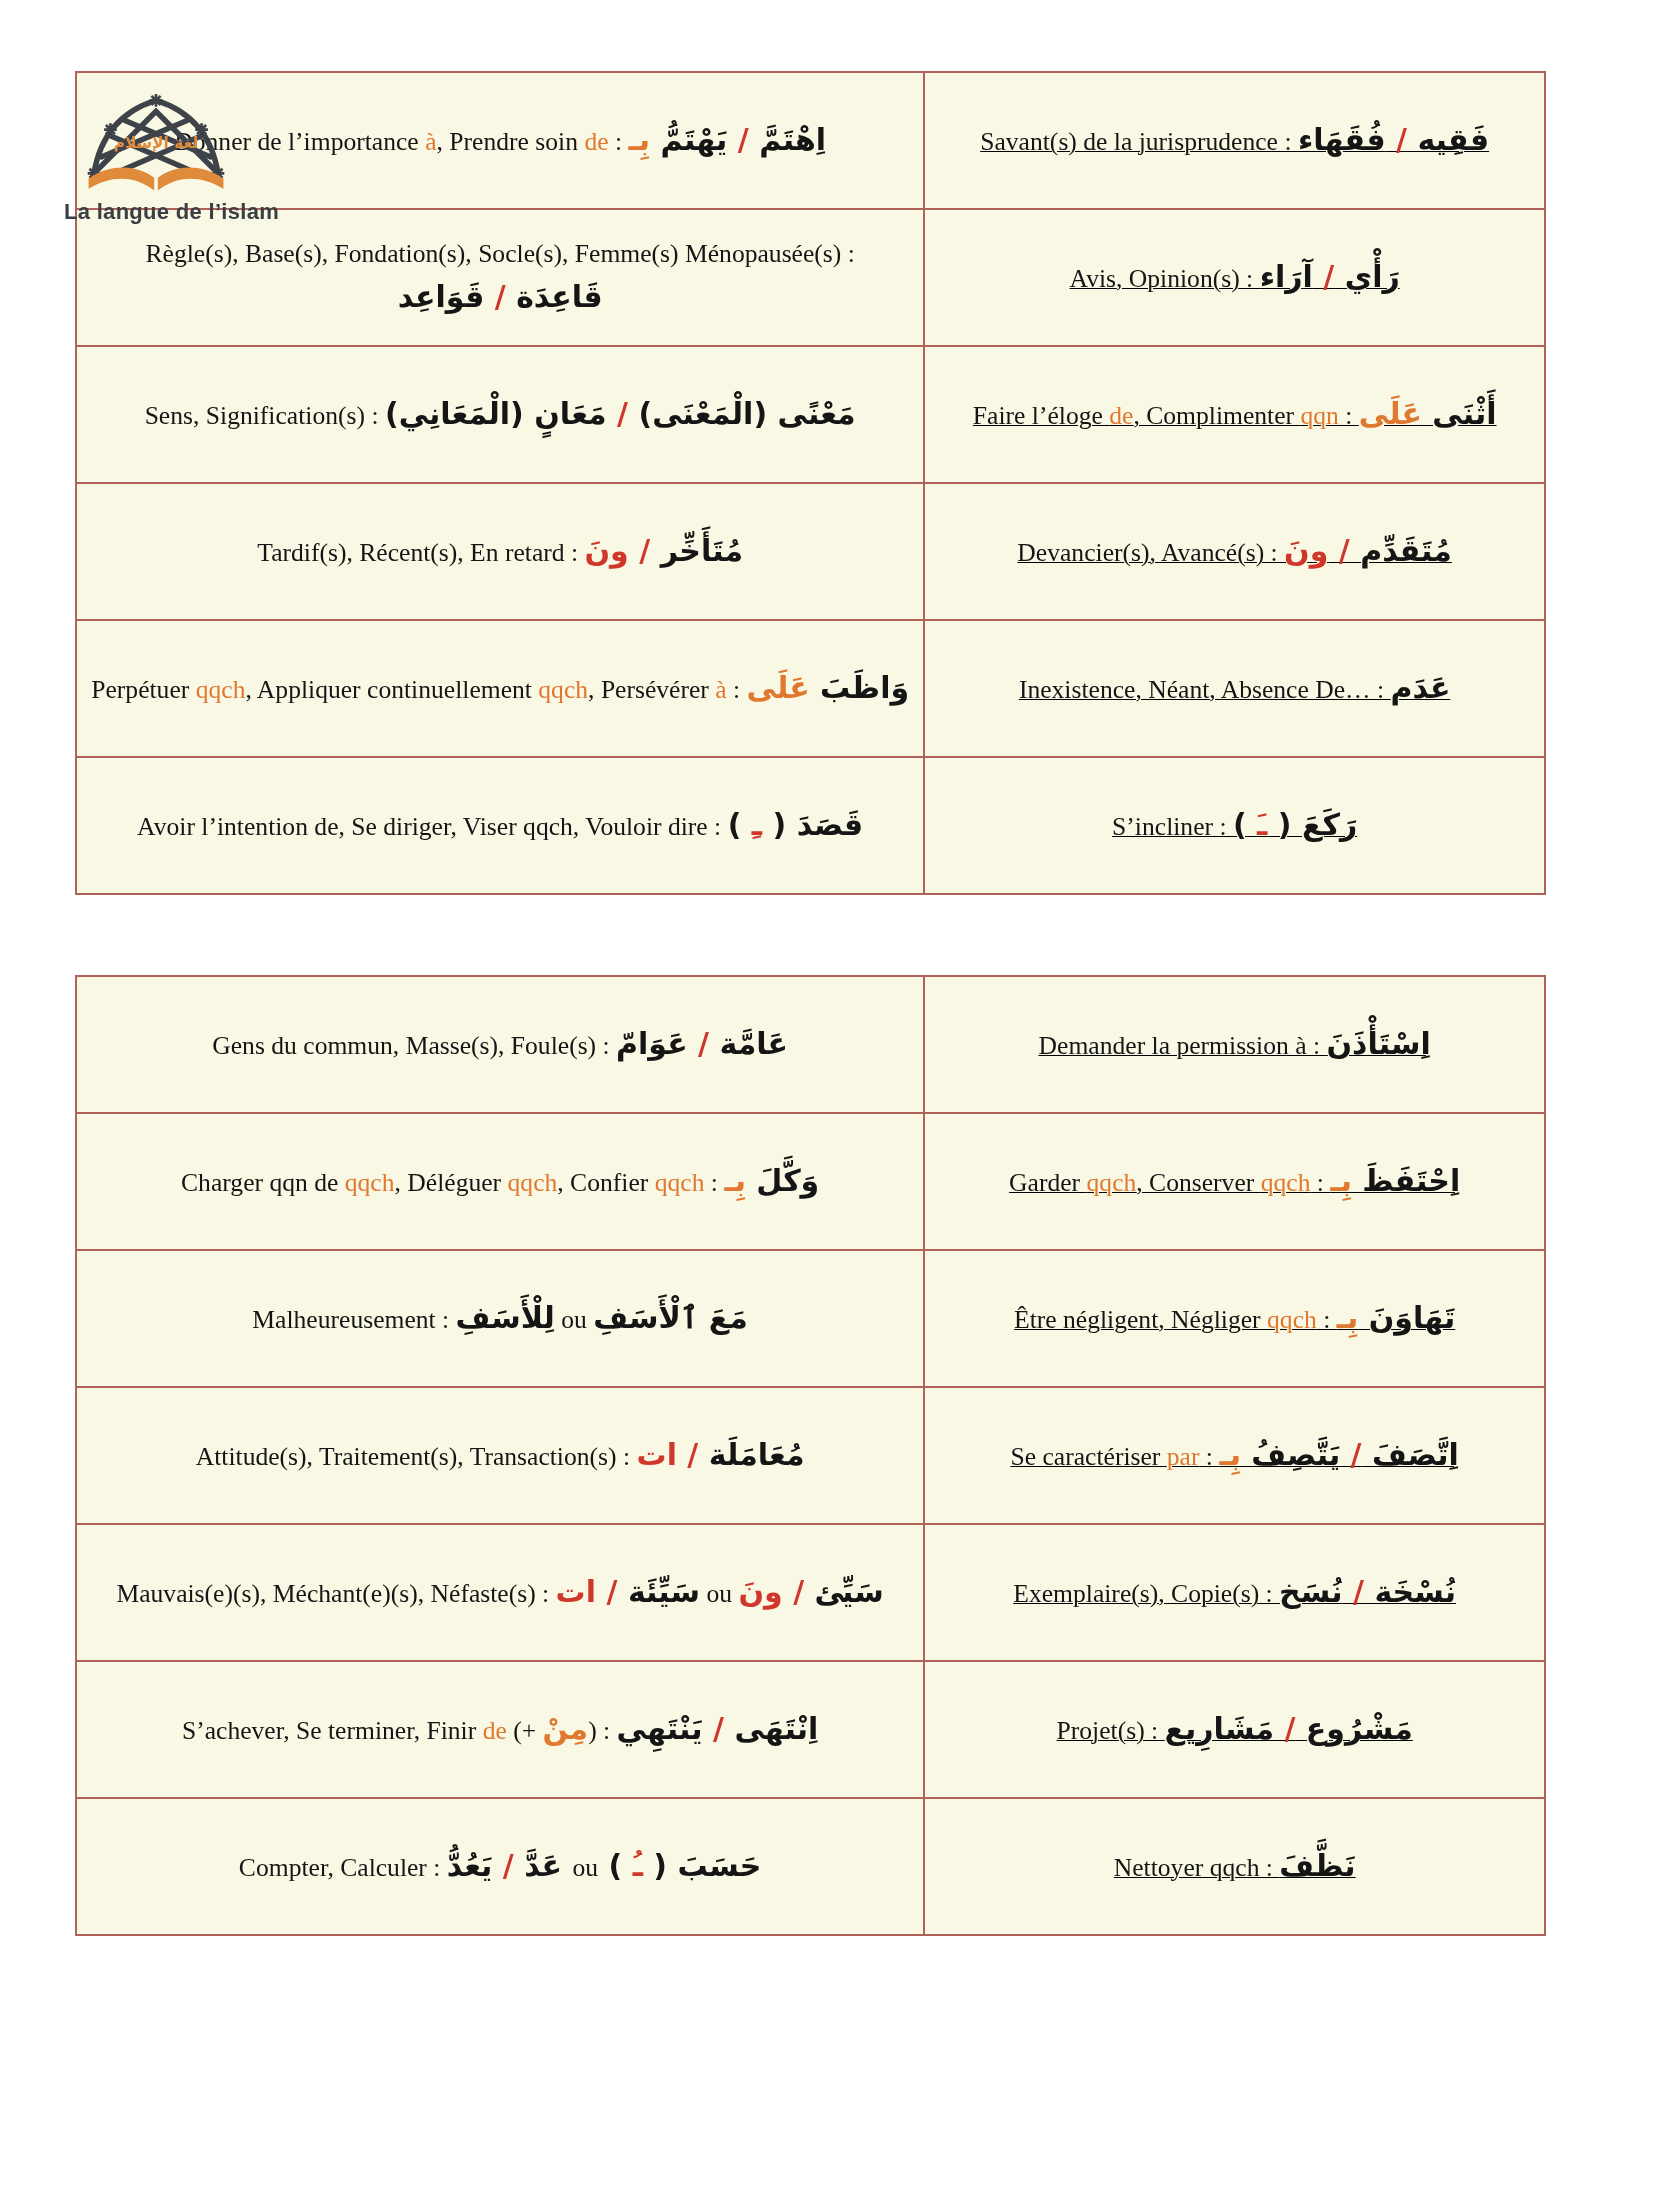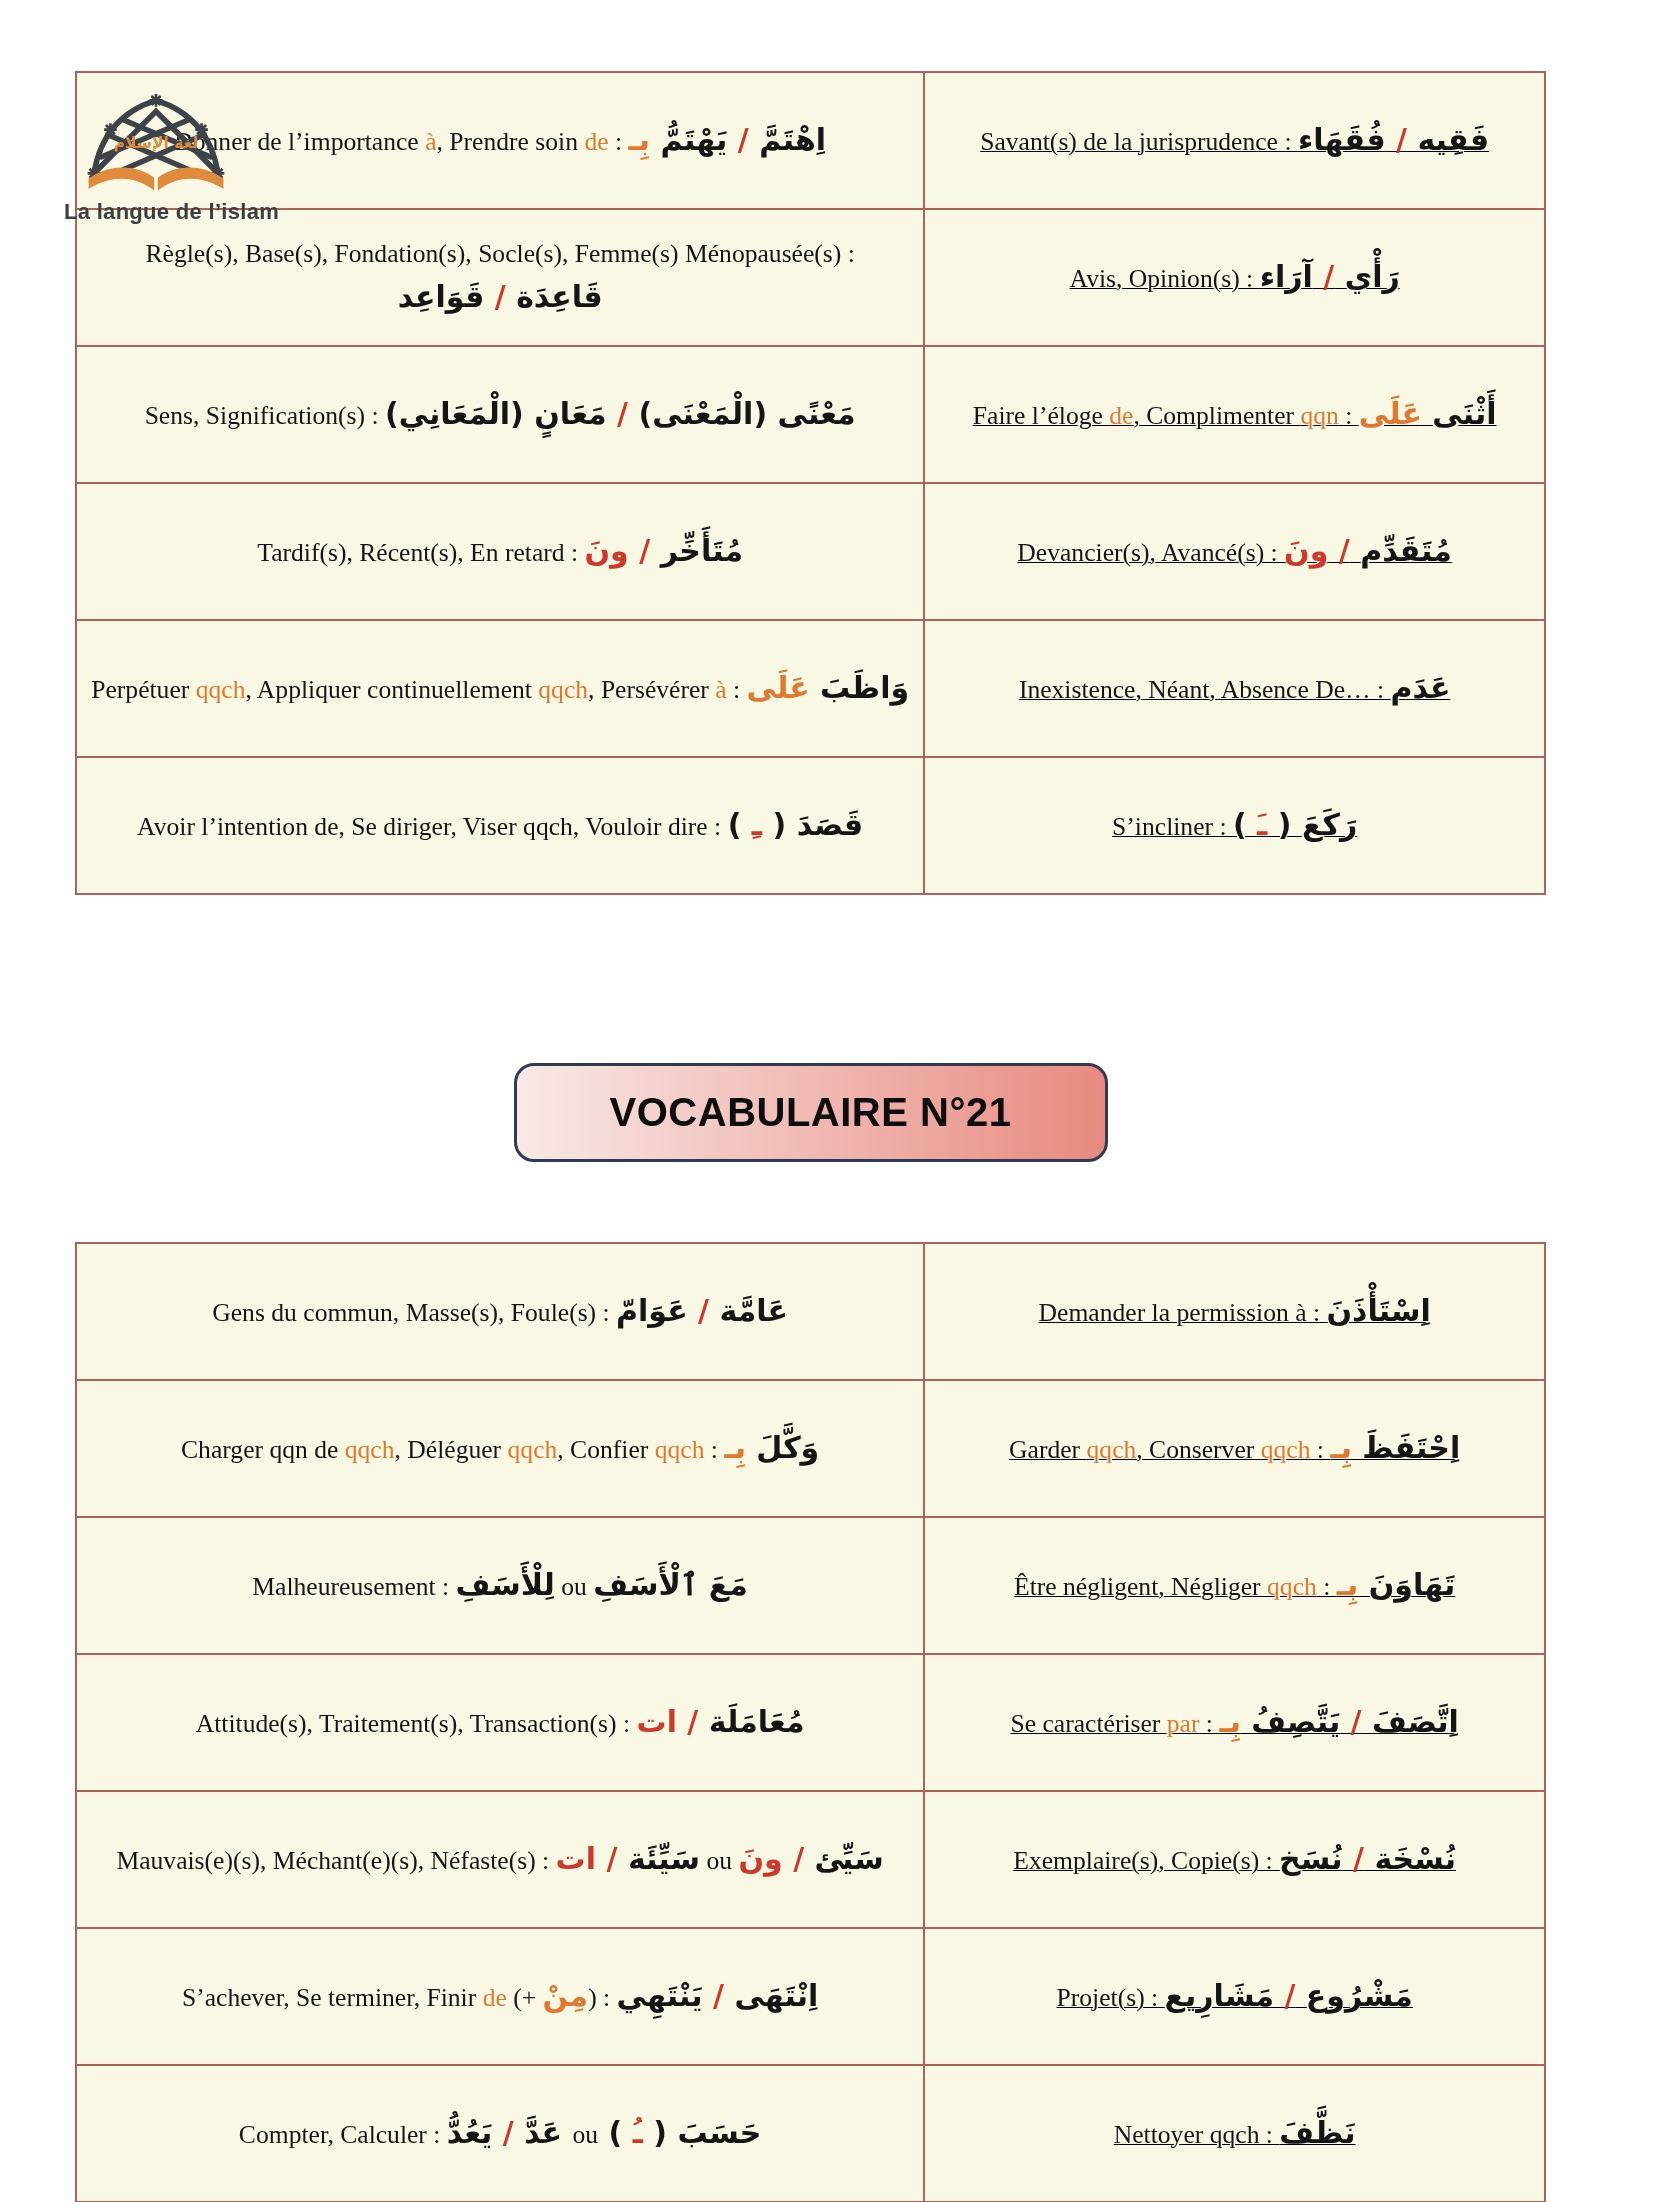--- a/index.html
+++ b/index.html
@@ -96,23 +96,20 @@
             </tr>
             <tr>
               <td class="cell-left"><span class="chunk" dir="ltr"><span class="seg-fr">Avoir l’intention de, Se diriger, Viser qqch, Vouloir dire : </span></span><span class="chunk" dir="rtl"><span class="seg-ab">قَصَدَ ( </span><span class="seg-rr">ـِ</span><span class="seg-ab"> )</span></span></td>
               <td class="cell-right"><span class="chunk" dir="ltr"><span class="seg-fr">S’incliner : </span></span><span class="chunk" dir="rtl"><span class="seg-ab">رَكَعَ ( </span><span class="seg-rr">ـَ</span><span class="seg-ab"> )</span></span></td>
             </tr>
           </tbody>
       </table>
     </section>
 
     <section>
-      <div class="banner banner-2">
-        <span class="banner-label">VOCABULAIRE N°21</span>
-      </div>
       <table class="vocab-table vocab-table-2">
         <tbody>
             <tr>
               <td class="cell-left"><span class="chunk" dir="ltr"><span class="seg-fr">Gens du commun, Masse(s), Foule(s) : </span></span><span class="chunk" dir="rtl"><span class="seg-ab">عَامَّة </span><span class="seg-rr">/ </span><span class="seg-ab">عَوَامّ</span></span></td>
               <td class="cell-right"><span class="chunk" dir="ltr"><span class="seg-fr">Demander la permission à : </span></span><span class="chunk" dir="rtl"><span class="seg-ab">اِسْتَأْذَنَ</span></span></td>
             </tr>
             <tr>
               <td class="cell-left"><span class="chunk" dir="ltr"><span class="seg-fr">Charger qqn de </span><span class="seg-fo">qqch</span><span class="seg-fr">, Déléguer </span><span class="seg-fo">qqch</span><span class="seg-fr">, Confier </span><span class="seg-fo">qqch</span><span class="seg-fr"> : </span></span><span class="chunk" dir="rtl"><span class="seg-ab">وَكَّلَ </span><span class="seg-ao">بِـ</span></span></td>
               <td class="cell-right"><span class="chunk" dir="ltr"><span class="seg-fr">Garder </span><span class="seg-fo">qqch</span><span class="seg-fr">, Conserver </span><span class="seg-fo">qqch</span><span class="seg-fr"> : </span></span><span class="chunk" dir="rtl"><span class="seg-ab">اِحْتَفَظَ </span><span class="seg-ao">بِـ</span></span></td>
             </tr>

